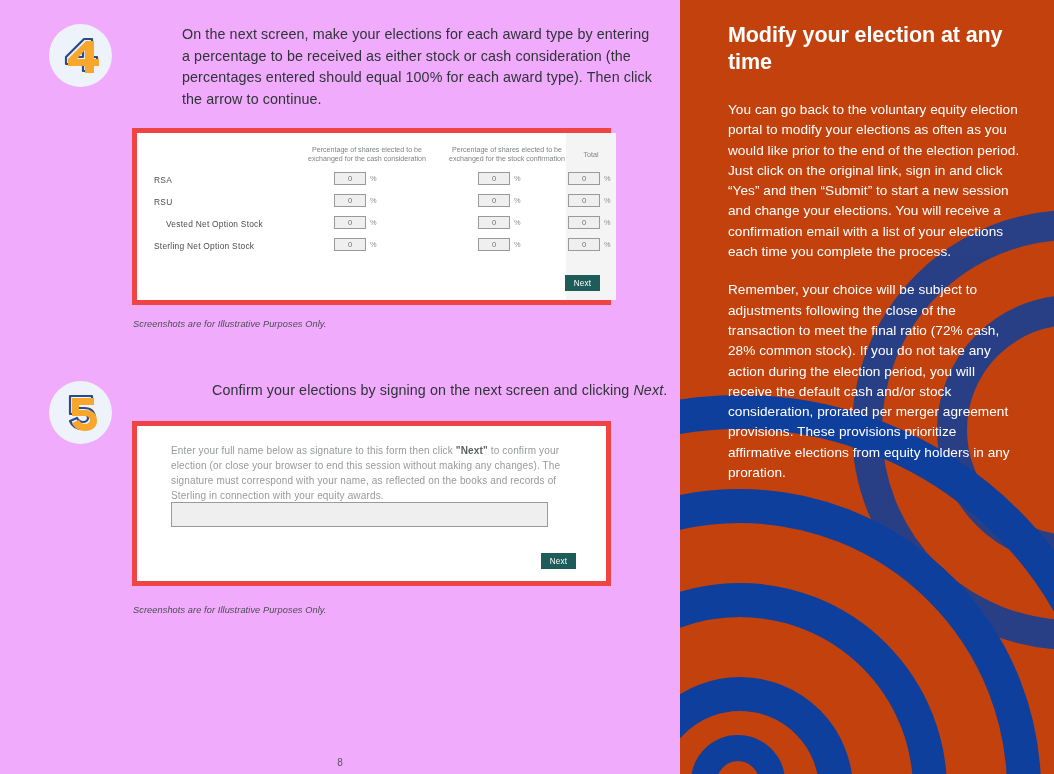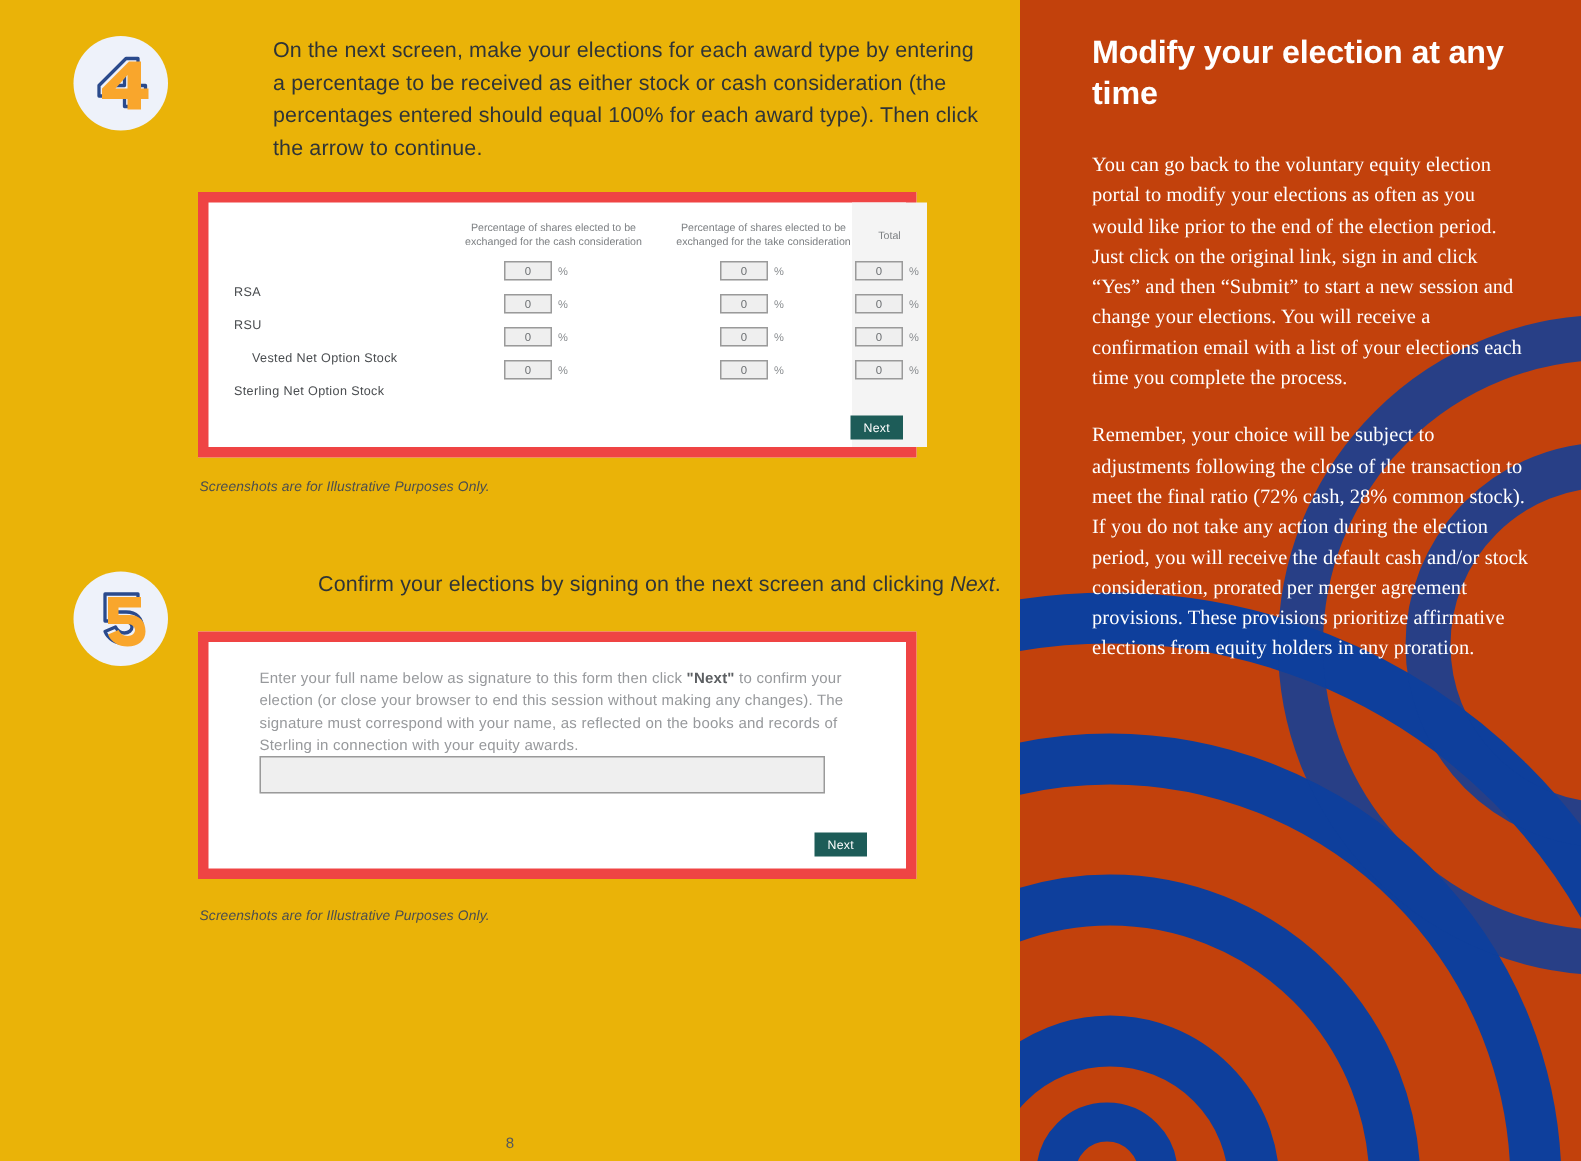--- a/index.html
+++ b/index.html
@@ -5,21 +5,21 @@
   * { margin:0; padding:0; box-sizing:border-box; }
   html, body {
     width:1054px; height:774px;
     background:#ffffff;
     font-family:"Liberation Sans", sans-serif;
     overflow:hidden;
   }
   .page { position:relative; width:1054px; height:774px; background:#fff; }
 
   
-  .main { position:absolute; left:0; top:0; width:680px; height:774px; background:#eab308; }
+  .main { position:absolute; left:0; top:0; width:680px; height:774px; background:#f0abfc; }
 
   .step { position:absolute; }
   .step-badge {
     position:absolute; left:0; top:0;
     width:63px; height:63px; border-radius:50%;
     background:#eef2fa;
     display:flex; align-items:center; justify-content:center;
   }
   .step-badge svg { display:block; }
 
@@ -27,40 +27,39 @@
     position:absolute; left:133px; top:0;
     width:475px;
     font-size:14.3px; line-height:21.6px;
     color:#2f3437; letter-spacing:.1px;
   }
   .step-text .it { font-style:italic; }
 
   
   .shot {
     position:absolute;
-    border:7px solid #ef4444;
+    border:5px solid #ef4444;
     background:#fff;
   }
 
   
   .tbl { position:absolute; left:0; top:0; width:100%; height:100%; }
   .col-band {
     position:absolute; top:0; bottom:0;
     background:#f4f4f4;
   }
   .hdr {
     position:absolute;
     font-size:7.1px; line-height:9.2px;
     color:#7e8184; text-align:center;
   }
   .rowlabel {
     position:absolute;
     font-size:8.4px; color:#4a4d50; letter-spacing:.25px;
     white-space:nowrap;
-    margin-top:12px;
   }
   .cell { position:absolute; display:flex; align-items:center; }
   .numbox {
     width:32px; height:13px;
     border:1px solid #9a9a9a;
     background:#efefef;
     font-size:7.6px; color:#6d7073;
     display:flex; align-items:center; justify-content:center;
   }
   .pct { font-size:7.4px; color:#8b8e91; margin-left:4px; }
@@ -107,21 +106,21 @@
   }
   .side-bg { position:absolute; left:0; top:0; width:374px; height:774px; }
   .side-inner { position:relative; padding:22px 34px 0 48px; }
   .side-title {
     font-size:21.5px; font-weight:bold; line-height:27px;
     color:#ffffff; letter-spacing:-.1px;
     margin-bottom:24px;
   }
   .side-p {
     font-size:13.6px; line-height:20.3px;
-    color:#ffffff; margin-bottom:18px; letter-spacing:.05px;font-family:Liberation Serif, serif;
+    color:#ffffff; margin-bottom:18px; letter-spacing:.05px;
   }
 </style>
 </head>
 <body>
 
 <div class="page">
 
   <div class="main">
 
     <div class="step" style="left:49px; top:24px; width:610px;">
@@ -139,21 +138,21 @@
       </div>
       <div class="step-text">On the next screen, make your elections for each award type by entering a percentage to be received as either stock or cash consideration (the percentages entered should equal 100% for each award type). Then click the arrow to continue.</div>
     </div>
 
     <div class="shot" style="left:132px; top:128px; width:479px; height:177px;">
       <div class="tbl">
 
         <div class="col-band" style="left:429px; width:50px;"></div>
 
         <div class="hdr" style="left:160px; top:13px; width:140px;">Percentage of shares elected to be exchanged for the cash consideration</div>
-        <div class="hdr" style="left:297px; top:13px; width:146px;">Percentage of shares elected to be exchanged for the take consideration</div>
+        <div class="hdr" style="left:297px; top:13px; width:146px;">Percentage of shares elected to be exchanged for the stock confirmation</div>
         <div class="hdr" style="left:430px; top:18px; width:48px;">Total</div>
 
         <div class="rowlabel" style="left:17px; top:42px;">RSA</div>
         <div class="cell" style="left:197px; top:39px;">
           <span class="numbox">0</span>
           <span class="pct">%</span>
         </div>
         <div class="cell" style="left:341px; top:39px;">
           <span class="numbox">0</span>
           <span class="pct">%</span>

